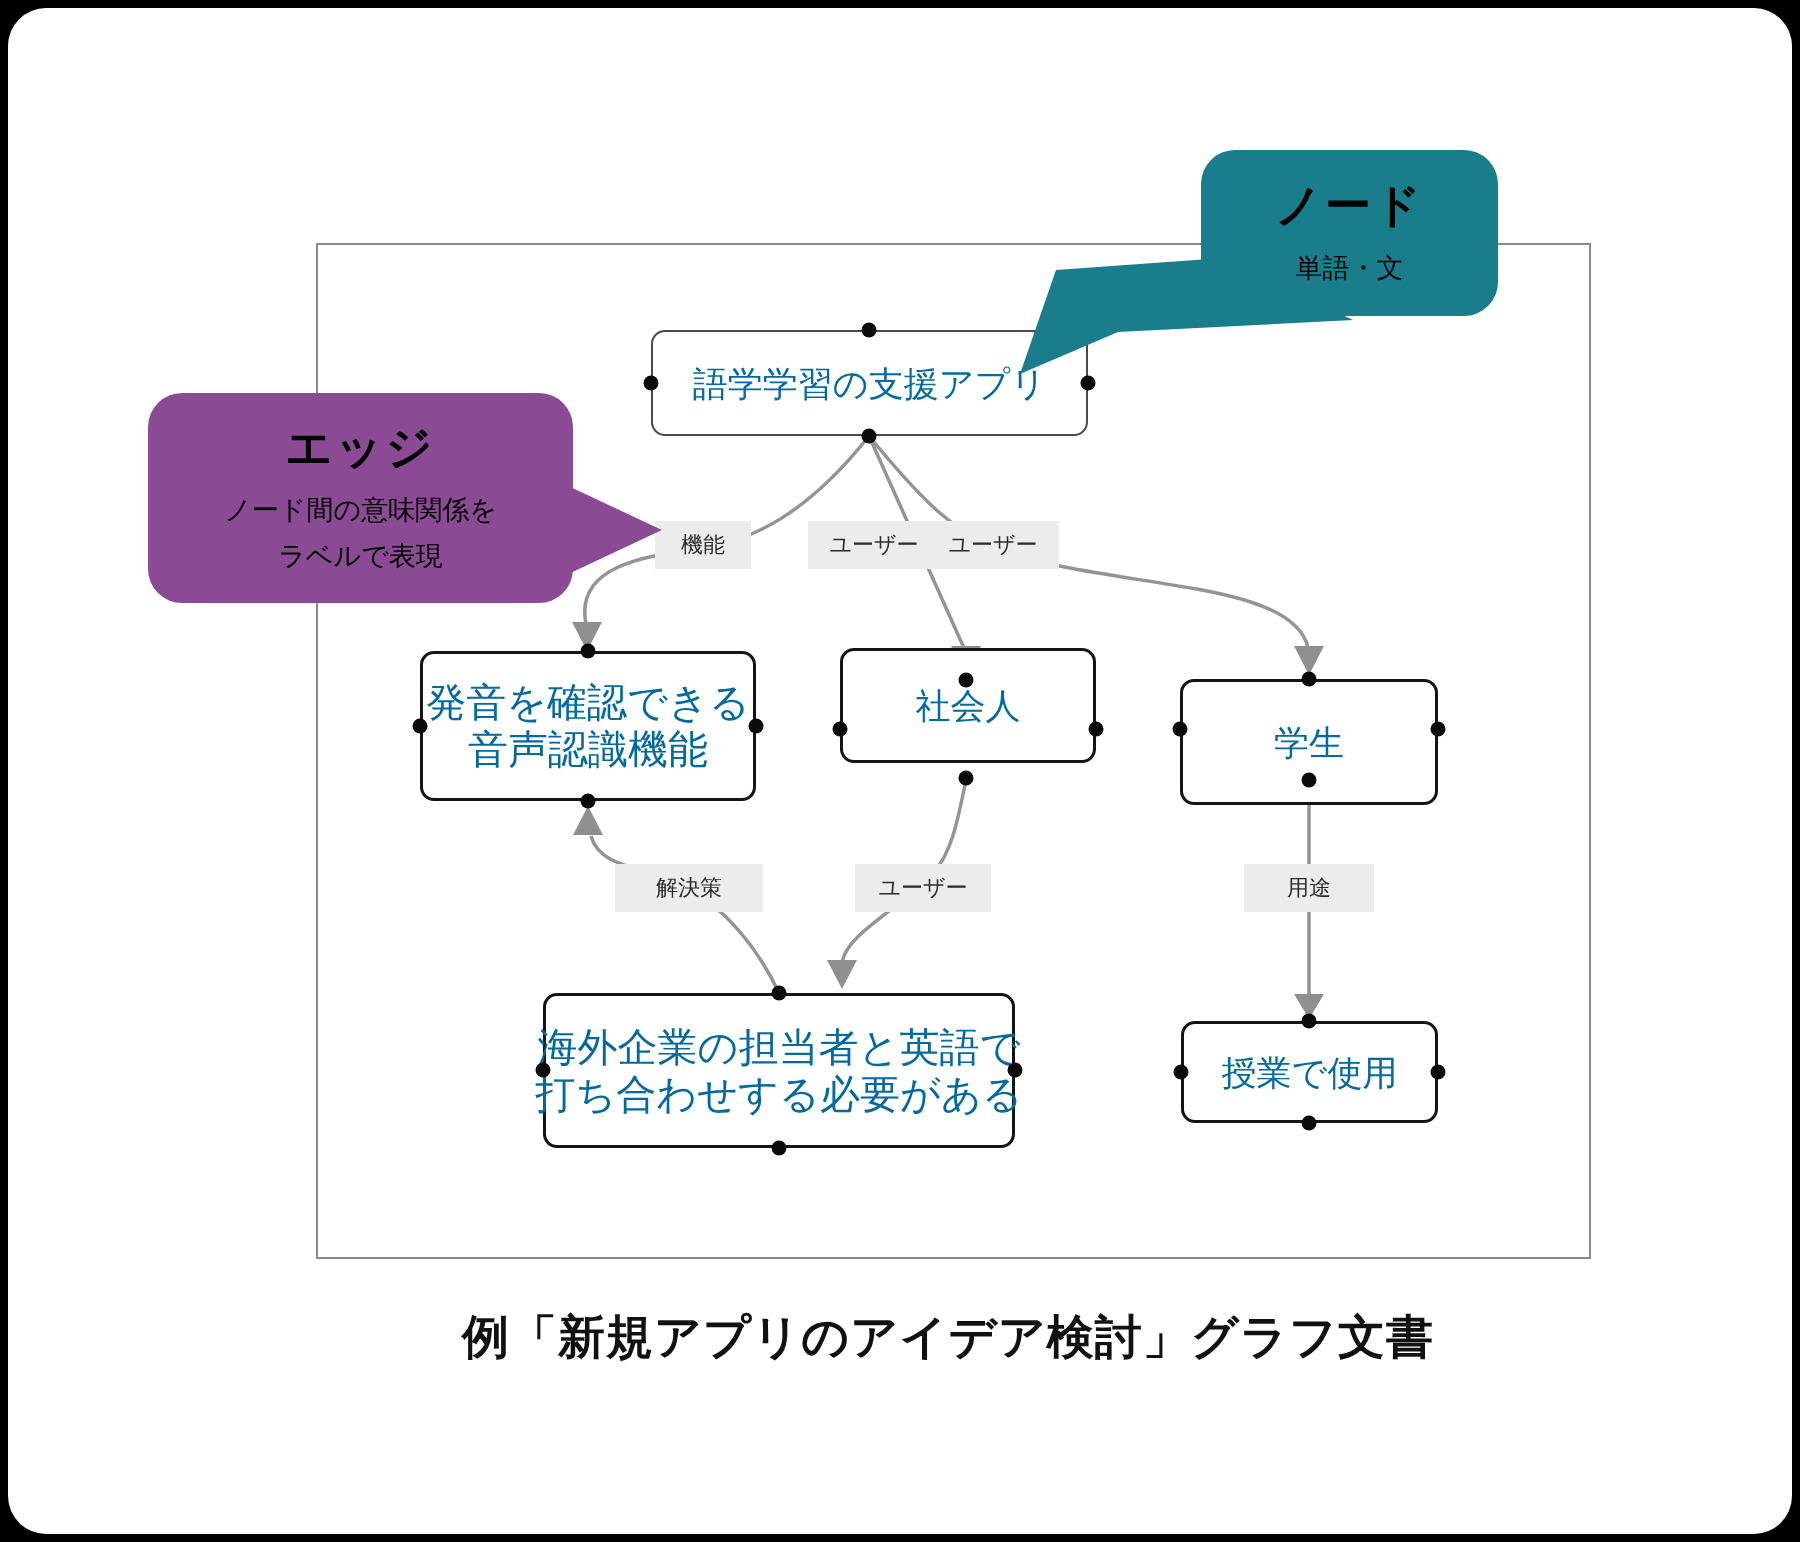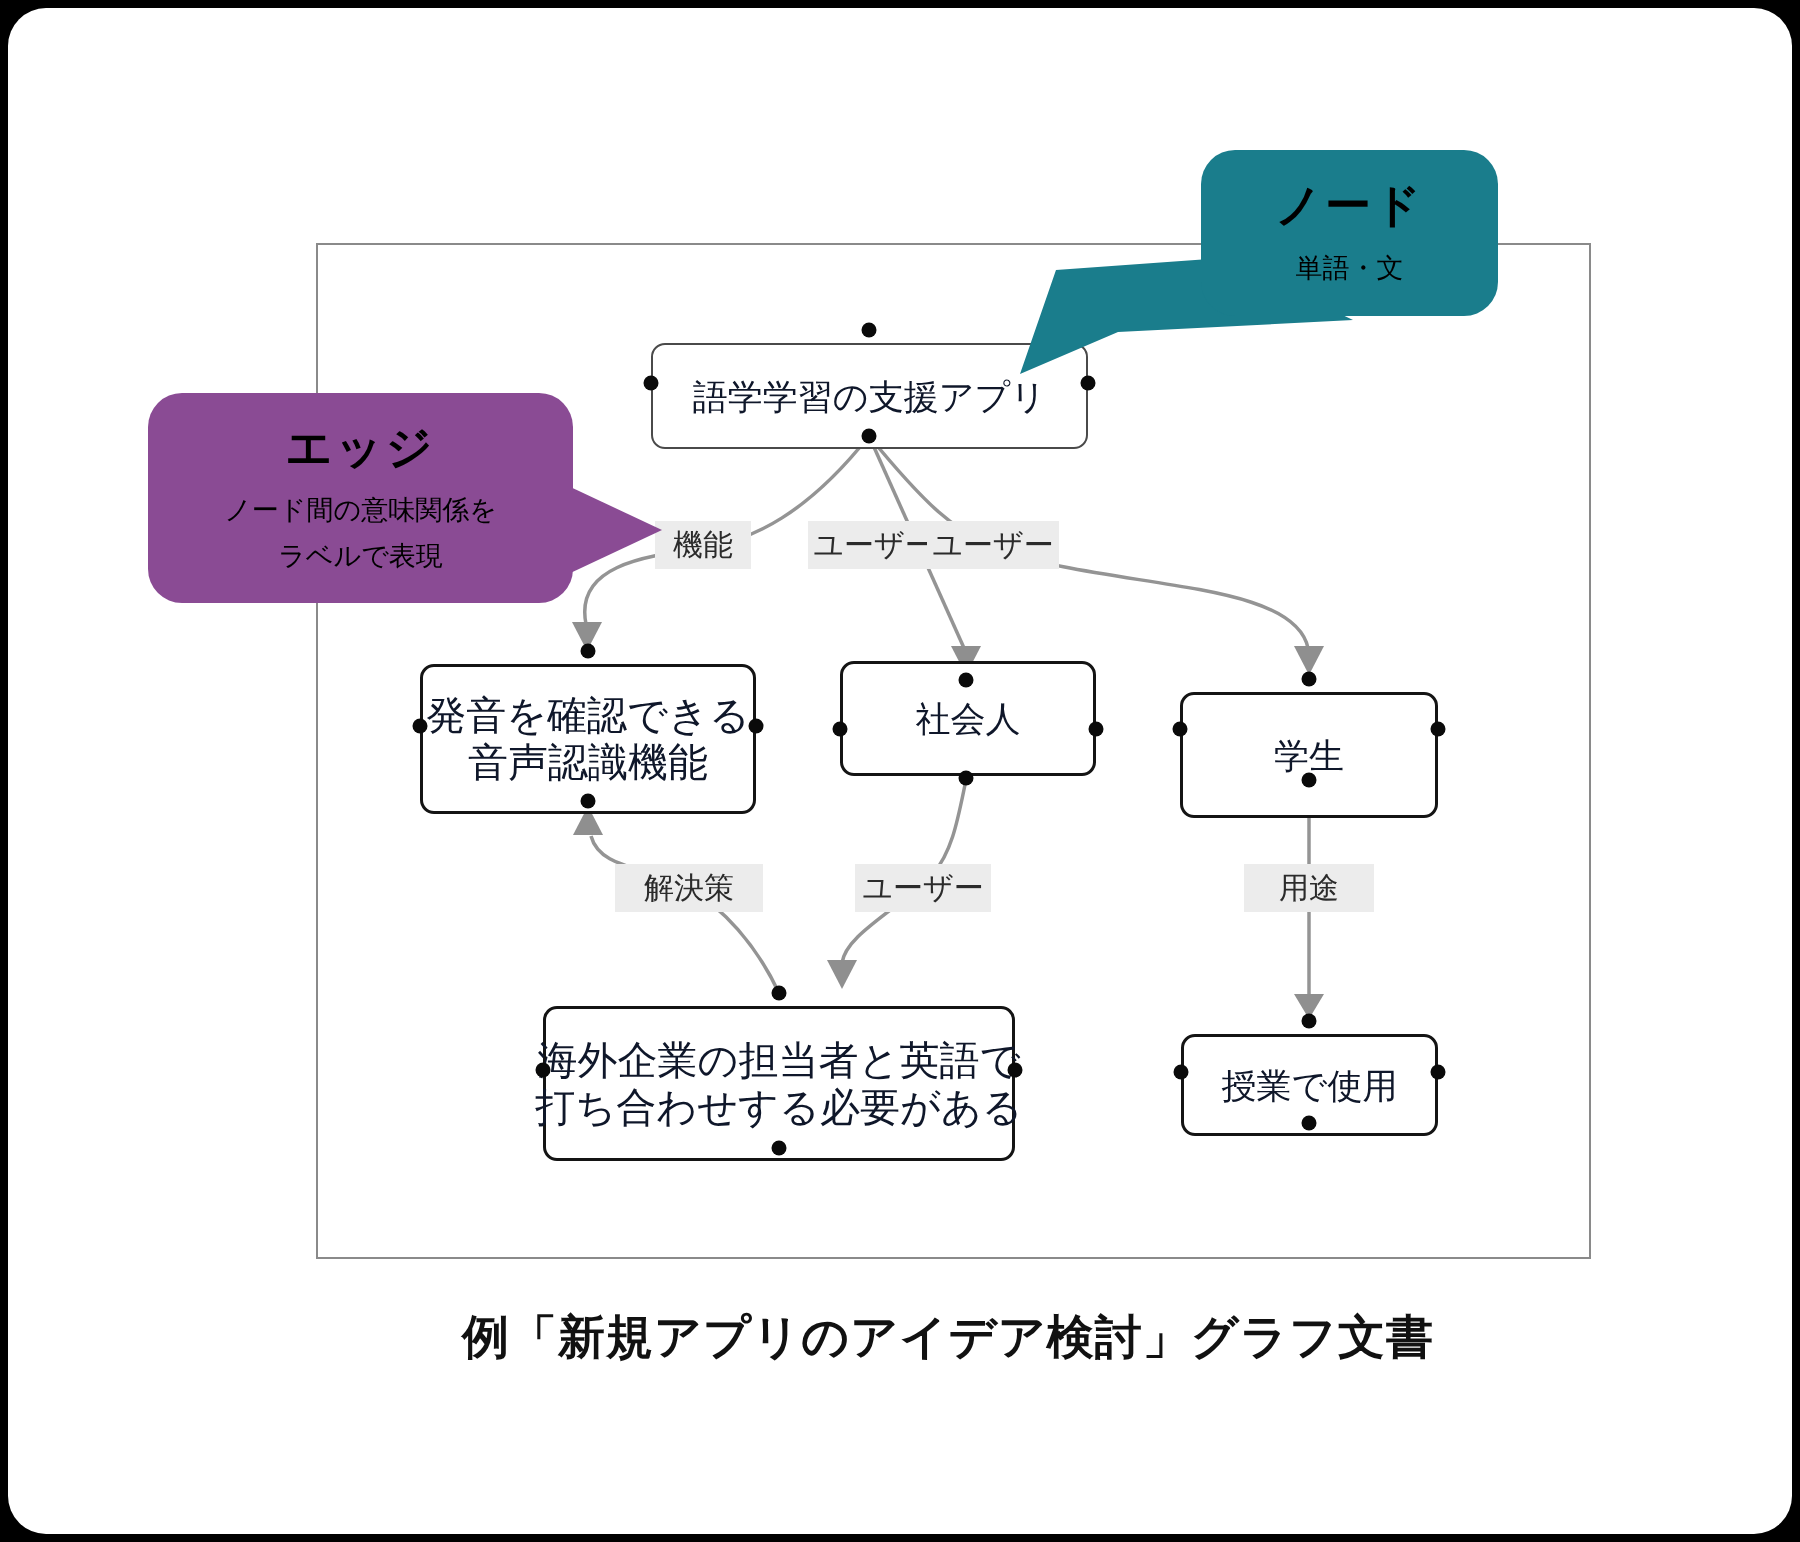--- a/index.html
+++ b/index.html
@@ -7,25 +7,25 @@
          font-family:"Liberation Sans","DejaVu Sans",sans-serif;}
   #card{position:absolute;left:8px;top:8px;width:1784px;height:1526px;background:#fff;
         border-radius:38px;}
   #frame{position:absolute;left:308px;top:235px;width:1271px;height:1012px;
          border:2px solid #8a8a8a;z-index:1;}
   svg.layer{position:absolute;left:0;top:0;width:1800px;height:1542px;pointer-events:none;}
   #edge-layer{z-index:2;}
   #over-layer{z-index:4;}
   .node{position:absolute;background:#fff;border:3px solid #141414;border-radius:14px;
         display:flex;flex-direction:column;align-items:center;justify-content:center;
-        text-align:left;color:#0f172a;font-size:35px;font-weight:500;z-index:3;
-        box-sizing:border-box;line-height:47px;margin-top:13px;}
+        text-align:left;color:#0369a1;font-size:35px;font-weight:500;z-index:3;
+        box-sizing:border-box;line-height:47px;}
   .node.root{border:2.5px solid #4a4a4a;}
   .node .nline{white-space:nowrap;font-size:40px;}
-  .edge-label{position:absolute;background:#ececec;color:#2b2b2b;font-size:30px;font-weight:500;
+  .edge-label{position:absolute;background:#ececec;color:#2b2b2b;font-size:22px;font-weight:500;
         display:flex;align-items:center;justify-content:center;white-space:nowrap;z-index:3;
         box-sizing:border-box;}
   .callout{position:absolute;border-radius:34px;color:#000000;display:flex;flex-direction:column;
         align-items:center;justify-content:center;text-align:center;z-index:5;}
   .callout .title{font-size:46px;font-weight:bold;letter-spacing:3px;}
   .callout .sub{font-size:27px;line-height:46px;margin-top:8px;}
   #callout-node{left:1193px;top:142px;width:297px;height:166px;}
   #callout-edge{left:140px;top:385px;width:425px;height:210px;}
   #caption{position:absolute;left:300px;top:1298px;width:1280px;text-align:center;
         font-size:47px;font-weight:800;color:#111;z-index:3;letter-spacing:1px;}

